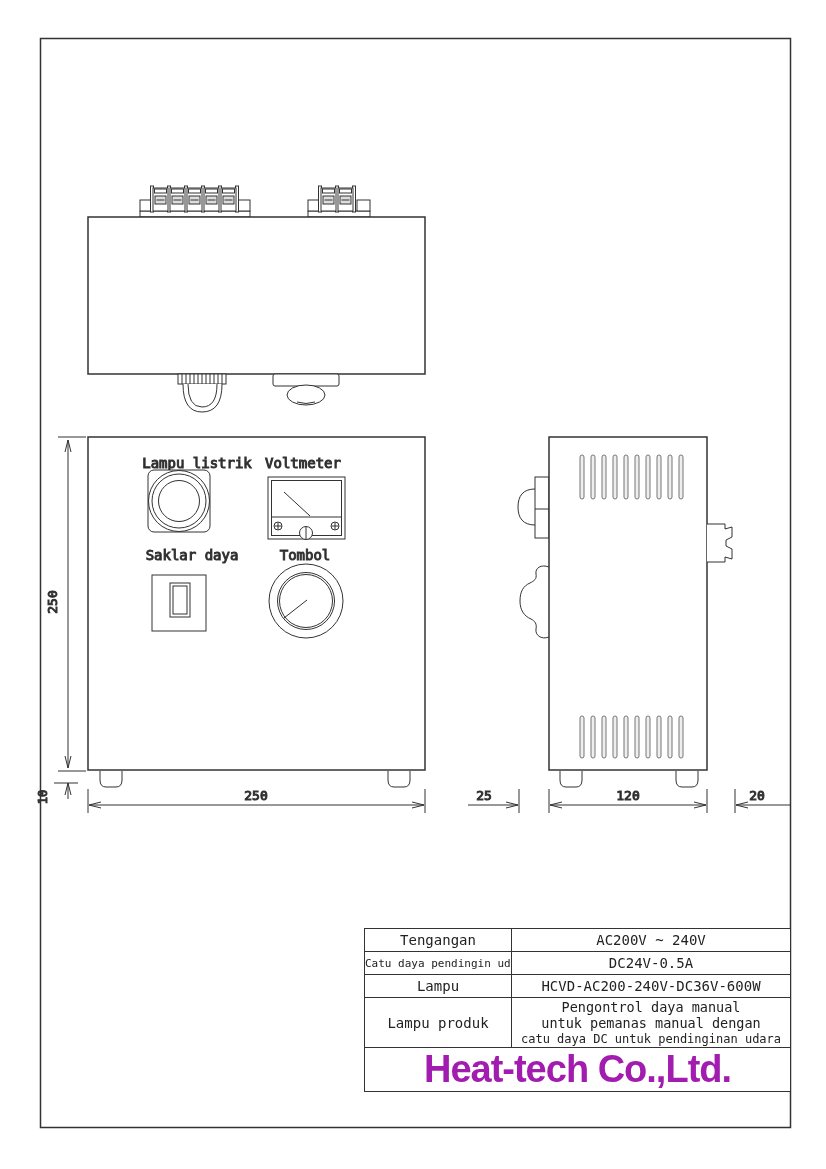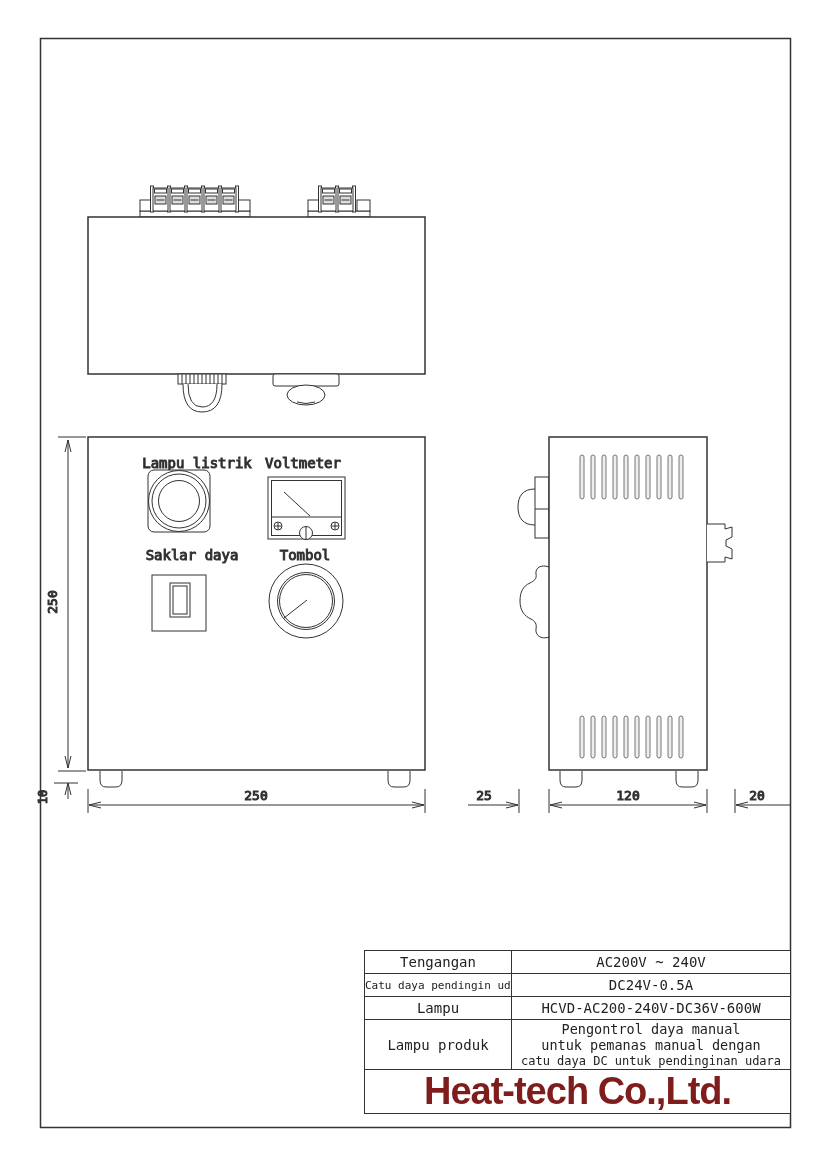--- a/index.html
+++ b/index.html
@@ -1,35 +1,35 @@
 <!DOCTYPE html>
 <html><head>
 <meta charset="utf-8">
 <style>
   html,body{margin:0;padding:0;background:#fff;}
   body{width:826px;height:1169px;position:relative;font-family:"DejaVu Sans Mono",monospace;color:#222;}
   svg{position:absolute;left:0;top:0;}
   svg text{fill:#222;font-family:"DejaVu Sans Mono",monospace;}
   table{border-collapse:collapse;position:absolute;table-layout:fixed;background:#fff;}
   td{border:1.5px solid #333;text-align:center;vertical-align:middle;padding:0;overflow:hidden;white-space:nowrap;}
-  .spec{left:364px;top:950px;width:427px;}
+  .spec{left:364px;top:928px;width:427px;}
   .spec td.l{width:146px;}
   .spec tr.r1 td,.spec tr.r2 td,.spec tr.r3 td,.spec tr.r4 td{height:22px;}
   .spec tr.r1 td{font-size:14px;}
   .spec tr.r2 td.l{font-size:12px;}
   .spec tr.r2 td.v{font-size:14px;}
   .spec tr.r3 td.l{font-size:11px;}
   .spec tr.r3 td.v{font-size:14px;}
   .spec tr.r4 td{font-size:14px;}
   .spec tr.r5 td{height:49px;}
   .spec tr.r5 td.l{font-size:14px;}
   .spec tr.r5 .ln12{font-size:13.5px;line-height:16px;}
   .spec tr.r5 .ln3{font-size:12px;line-height:16px;text-align:center;}
   .spec tr.r6 td{height:43px;}
-  .company{color:#7f1d1d;font-family:"Liberation Sans",sans-serif;font-weight:bold;font-size:38px;letter-spacing:-1px;}
+  .company{color:#a21caf;font-family:"Liberation Sans",sans-serif;font-weight:bold;font-size:38px;letter-spacing:-1px;}
   .tb{left:39px;top:1084px;width:326px;}
   .tb td{width:161px;}
   .tb tr.h td{height:16px;font-size:11px;}
   .tb tr.v td{height:26px;font-size:15px;letter-spacing:1px;}
 </style>
 </head>
 <body>
 
 <svg width="826" height="1169" viewBox="0 0 826 1169">
   <defs>

